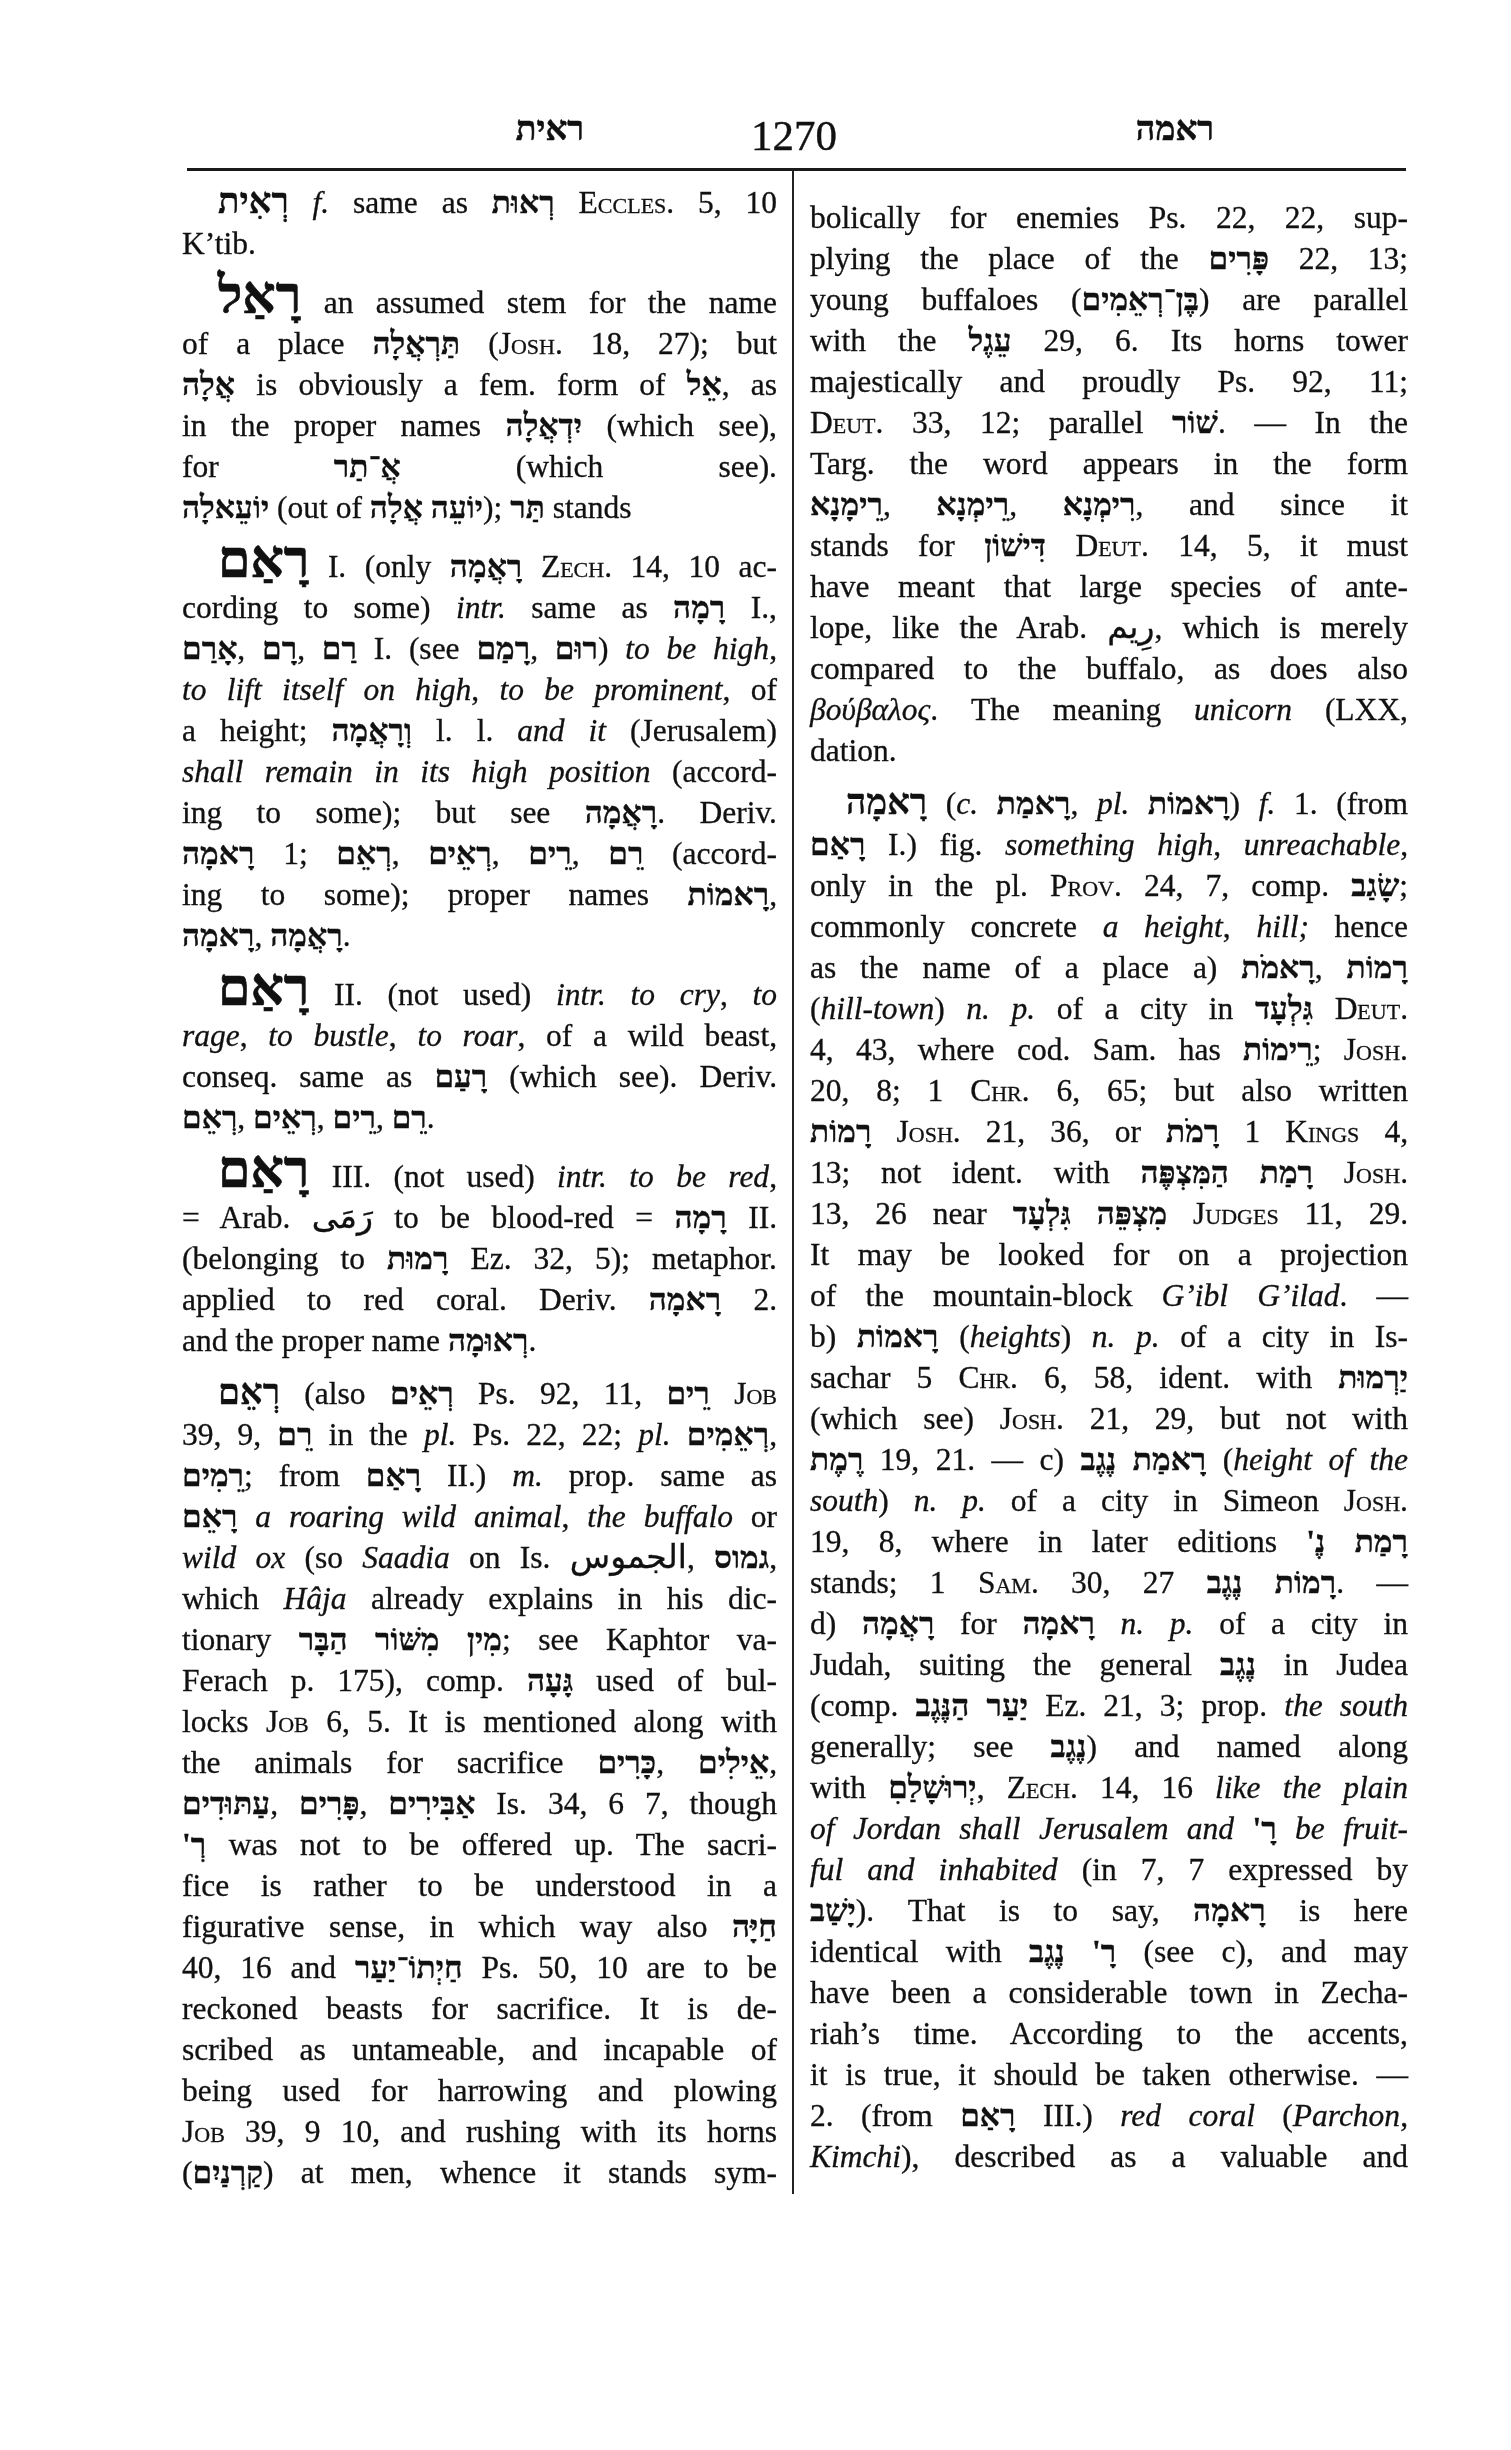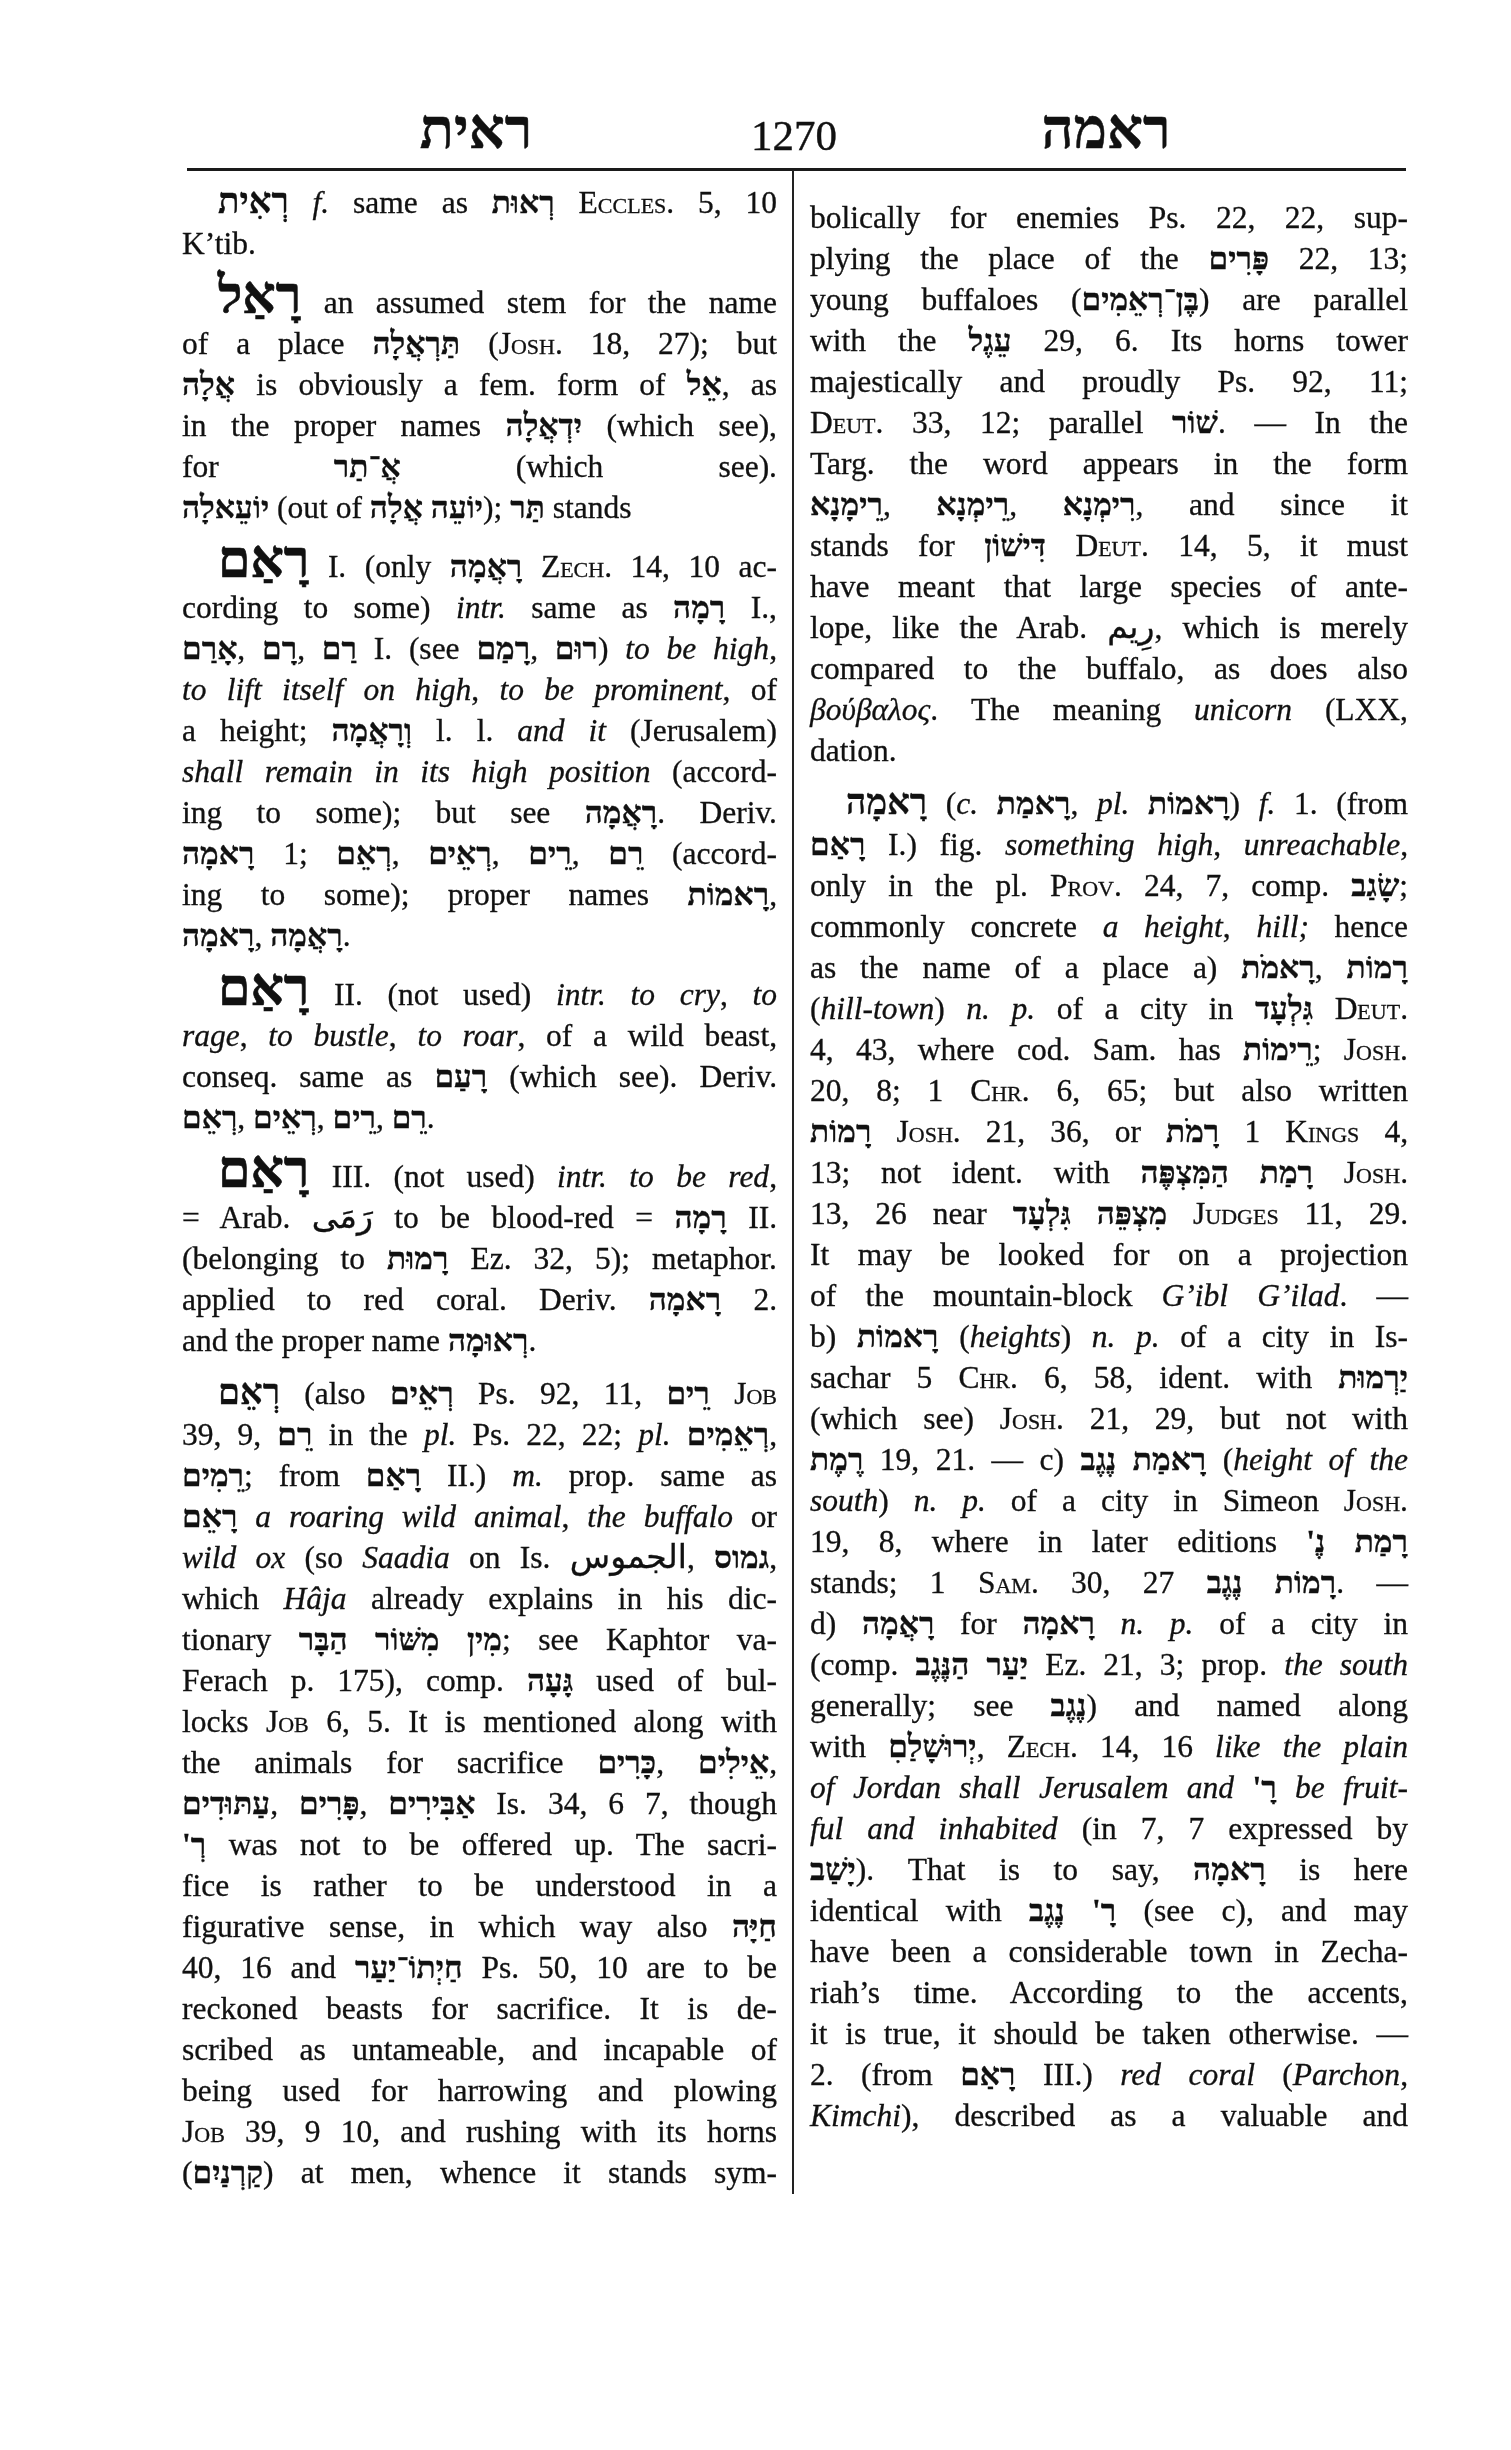--- a/index.html
+++ b/index.html
@@ -2,23 +2,24 @@
 <html style="font-size:14.4px"><head>
   <meta charset="utf-8">
   <style>
     html, body { margin: 0; padding: 0; background: #ffffff; }
     body {
       width: 1512px; height: 2450px; position: relative; overflow: hidden;
       font-family: "Liberation Serif", "DejaVu Serif", serif; color: #111;
     }
     .hdr { position: absolute; width: 216px; text-align: center; white-space: nowrap; }
     .hdr-he {
-      top: 104px; font-size: 56px; line-height: 50px; font-weight: bold;
+      top: 104px; font-size: 34px; line-height: 50px; font-weight: bold;
       direction: rtl; unicode-bidi: isolate;
       font-family: "Liberation Serif", "DejaVu Sans", serif;
+      text-align: right;
       -webkit-text-stroke: 0.5px #111;
     }
     .hdr-left { left: 368px; }
     .hdr-right { left: 998px; }
     .hdr-num { left: 686px; top: 114px; font-size: 43px; line-height: 43px; -webkit-text-stroke: 0.4px #111; }
     .rule { position: absolute; left: 187px; top: 168px; width: 1219px; height: 2.7px; background: #1a1a1a; }
     .divider { position: absolute; left: 792px; top: 170px; width: 1.8px; height: 2024px; background: #222; }
 
     .col {
       position: absolute; top: 182px;
@@ -150,20 +151,21 @@
       <div class="line"><span>It may be looked for on a projection</span></div>
       <div class="line"><span>of the mountain-block </span><span class="it">G’ibl G’ilad</span><span>. —</span></div>
       <div class="line"><span>b) </span><span class="he" dir="rtl">רָאמוֹת</span><span> (</span><span class="it">heights</span><span>) </span><span class="it">n. p.</span><span> of a city in Is-</span></div>
       <div class="line"><span>sachar 5 </span><span class="sc">Chr.</span><span> 6, 58, ident. with </span><span class="he" dir="rtl">יַרְמוּת</span></div>
       <div class="line"><span>(which see) </span><span class="sc">Josh.</span><span> 21, 29, but not with</span></div>
       <div class="line"><span class="he" dir="rtl">רֶמֶת</span><span> 19, 21. — c) </span><span class="he" dir="rtl">רָאמַת נֶגֶב</span><span> (</span><span class="it">height of the</span></div>
       <div class="line"><span class="it">south</span><span>) </span><span class="it">n. p.</span><span> of a city in Simeon </span><span class="sc">Josh.</span></div>
       <div class="line"><span>19, 8, where in later editions </span><span class="he" dir="rtl">רָמַת נֶ'</span></div>
       <div class="line"><span>stands; 1 </span><span class="sc">Sam.</span><span> 30, 27 </span><span class="he" dir="rtl">רָמוֹת נֶגֶב</span><span>. —</span></div>
       <div class="line"><span>d) </span><span class="he" dir="rtl">רָאֲמָה</span><span> for </span><span class="he" dir="rtl">רָאמָה</span><span> </span><span class="it">n. p.</span><span> of a city in</span></div>
+      <div class="line"><span>Judah, suiting the general </span><span class="he" dir="rtl">נֶגֶב</span><span> in Judea</span></div>
       <div class="line"><span>(comp. </span><span class="he" dir="rtl">יַעַר הַנֶּגֶב</span><span> Ez. 21, 3; prop. </span><span class="it">the south</span></div>
       <div class="line"><span>generally; see </span><span class="he" dir="rtl">נֶגֶב</span><span>) and named along</span></div>
       <div class="line"><span>with </span><span class="he" dir="rtl">יְרוּשָׁלַםִ</span><span>, </span><span class="sc">Zech.</span><span> 14, 16 </span><span class="it">like the plain</span></div>
       <div class="line"><span class="it">of Jordan shall Jerusalem and </span><span class="he" dir="rtl">רָ'</span><span class="it"> be fruit-</span></div>
       <div class="line"><span class="it">ful and inhabited</span><span> (in 7, 7 expressed by</span></div>
       <div class="line"><span class="he" dir="rtl">יָשַׁב</span><span>). That is to say, </span><span class="he" dir="rtl">רָאמָה</span><span> is here</span></div>
       <div class="line"><span>identical with </span><span class="he" dir="rtl">רָ' נֶגֶב</span><span> (see c), and may</span></div>
       <div class="line"><span>have been a considerable town in Zecha-</span></div>
       <div class="line"><span>riah’s time. According to the accents,</span></div>
       <div class="line"><span>it is true, it should be taken otherwise. —</span></div>

